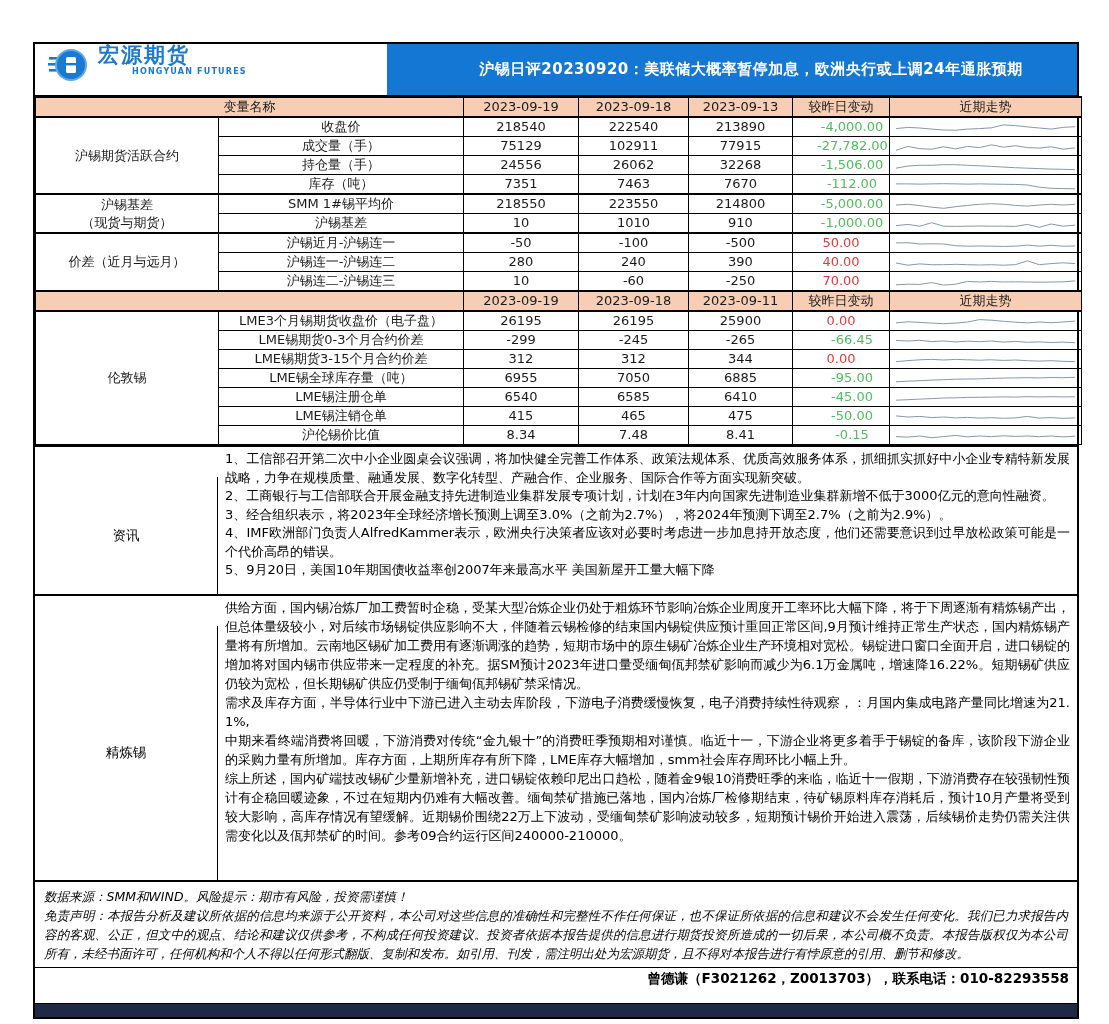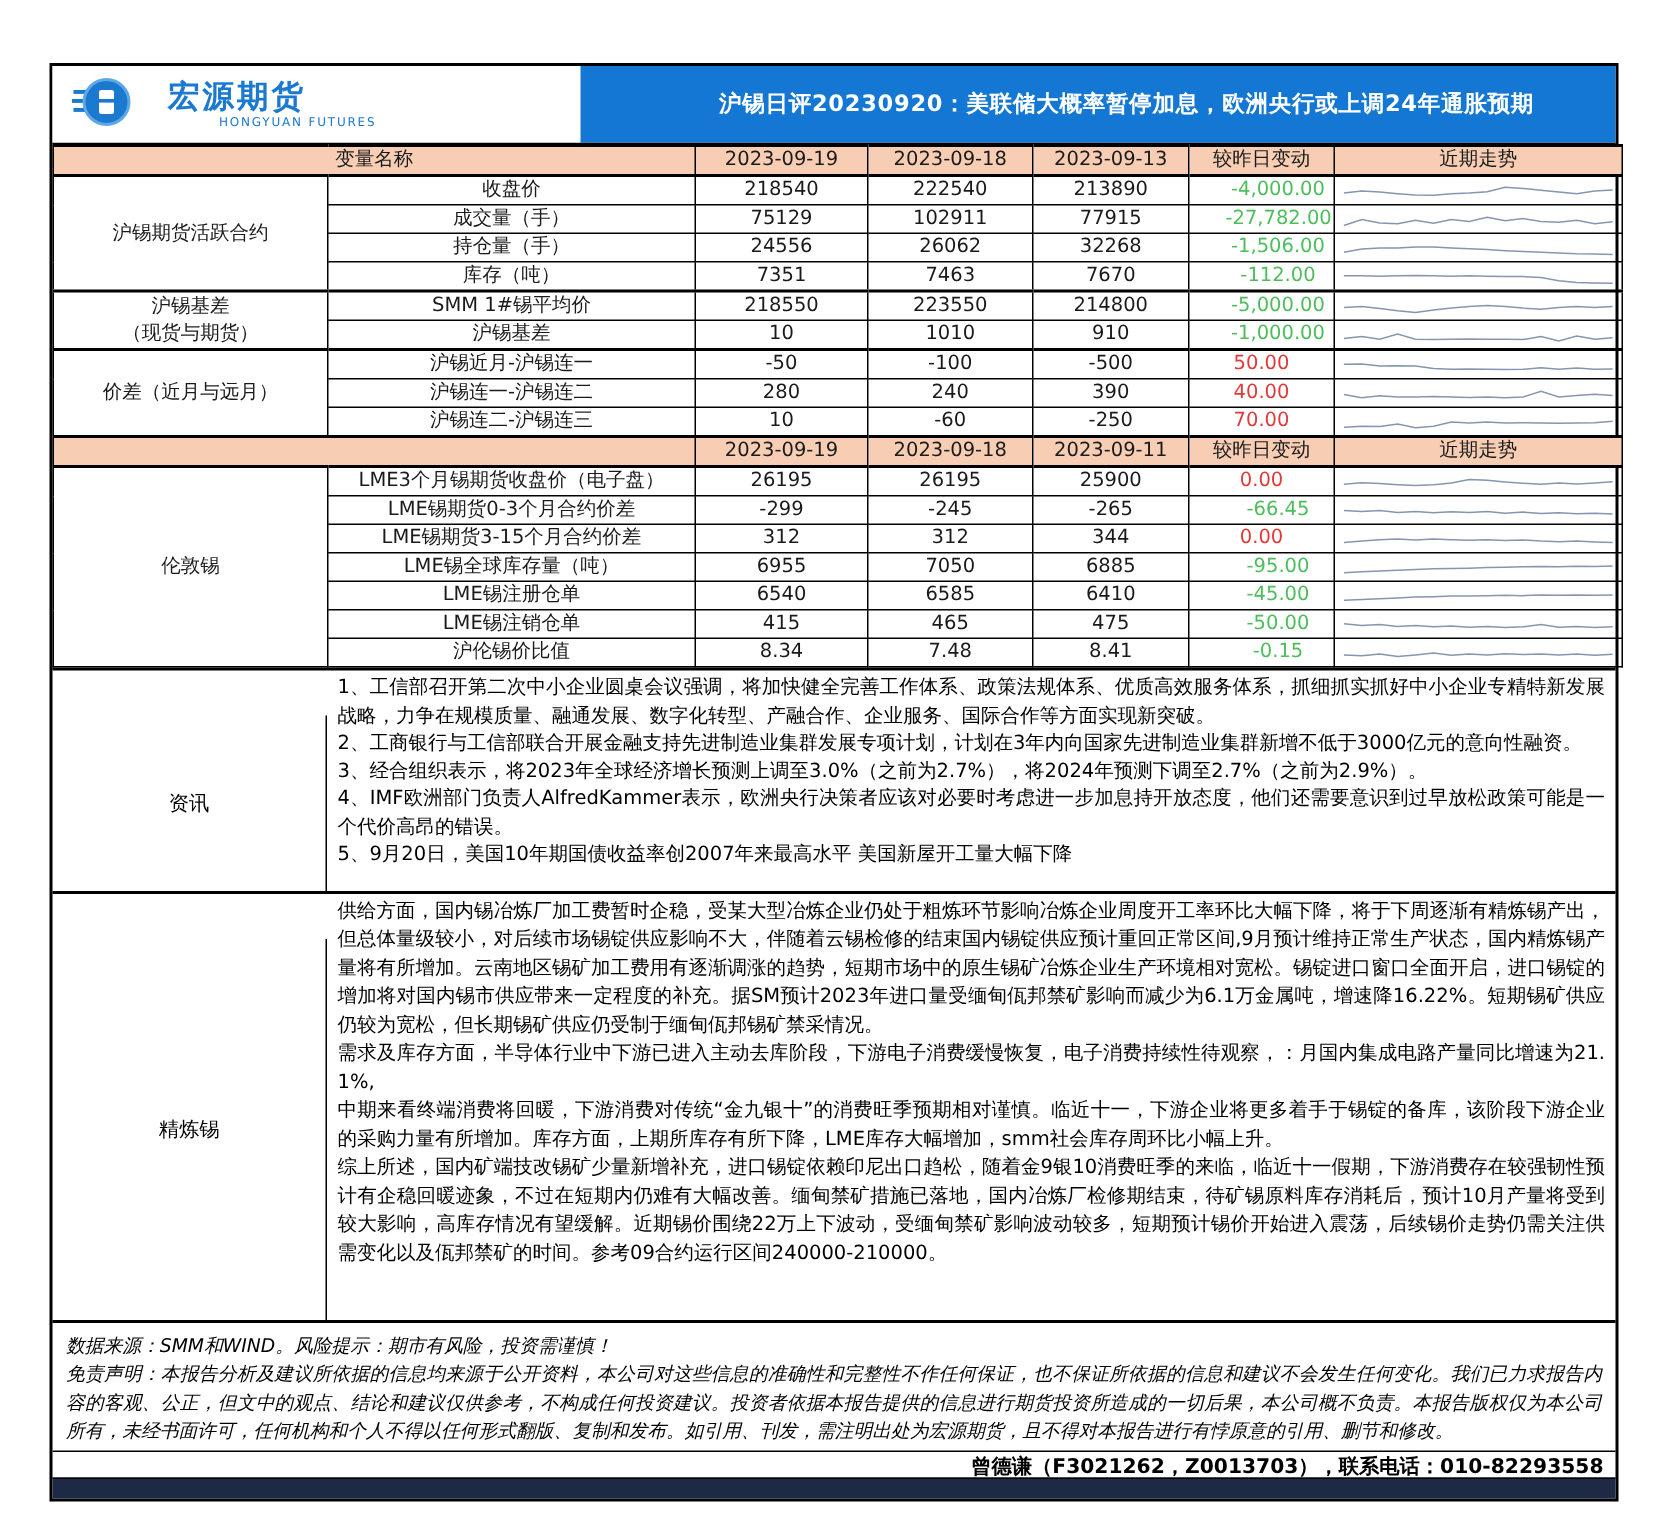--- a/index.html
+++ b/index.html
@@ -6,23 +6,23 @@
     --blue:#1577D4; --peach:#F7CEB4; --green:#4EBD5C; --red:#E03A3A;
     --spark:#8496B0; --footer:#1E2A45; --logo-blue:#1B79D0;
   }
   *{box-sizing:border-box; margin:0; padding:0;}
   body{font-family:"DejaVu Sans",sans-serif; background:#fff;}
   .page{width:1109px; height:1024px; background:#fff; position:relative; overflow:hidden;}
   .report{position:absolute; left:33px; top:42px; width:1046px; border:2px solid #000; background:#fff;}
 
   
   .rep-header{display:flex; height:52px; border-bottom:1px solid #000;}
-  .logo-cell{width:352px; background:#fff; display:flex; align-items:center; padding-left:12px; gap:23px;}
+  .logo-cell{width:352px; background:#fff; display:flex; align-items:flex-start; padding-left:12px; gap:9px;}
   .logo-text .cn{color:var(--logo-blue); font-size:21px; font-weight:bold; letter-spacing:2px; line-height:1.1;}
-  .logo-text .en{color:var(--logo-blue); font-size:8px; letter-spacing:1.2px; font-weight:normal;padding-left:34px;}
+  .logo-text .en{color:var(--logo-blue); font-size:8px; letter-spacing:1.2px; font-weight:bold;padding-left:34px;}
   .title-bar{flex:1; background:var(--blue); color:#fff; font-weight:bold; font-size:15px;
              display:flex; align-items:center; justify-content:center; letter-spacing:0.5px;padding-left:38px;}
 
   
   table.main{width:100%; border-collapse:collapse; table-layout:fixed; font-size:13px; color:#1a1a1a;}
   table.main td{border:1px solid #000; height:18px; text-align:center; padding:0 2px;
                 overflow:hidden; white-space:nowrap; line-height:18px;}
   table.main tr.hdr td{background:var(--peach); font-size:13px;}
   table.main tr.thick td{border-top:2px solid #000;}
   td.grp{font-size:13px; line-height:16px; white-space:normal;}
@@ -38,21 +38,21 @@
              justify-content:center; font-size:13.5px; flex:none;margin-top:30px;}
   .sec-body{flex:1; padding:3px 7px 3px 7px; font-size:13px; line-height:1.43; text-align:justify;}
   .sec-body .ln{word-break:break-all;}
   #info-row .sec-body{min-height:147px;}
   #analysis-row .sec-body{min-height:284px; line-height:1.46;}
 
   
   .disclaimer{border-top:2px solid #000; padding:5px 9px 4px 9px; font-style:italic;
               font-size:12.5px; line-height:1.52; text-align:justify; word-break:break-all;}
   .signature{border-top:1px solid #000; text-align:right; font-weight:bold;
-             font-size:13.5px; padding:2px 8px; height:18px; line-height:17px;}
+             font-size:13.5px; padding:2px 8px; height:36px; line-height:17px;}
   .footer-bar{height:14px; background:var(--footer); border-top:1px solid #000;}
 </style>
 </head>
 <body>
 
 <div class="page">
   <div class="report">
 
     <div class="rep-header">
       <div class="logo-cell">

